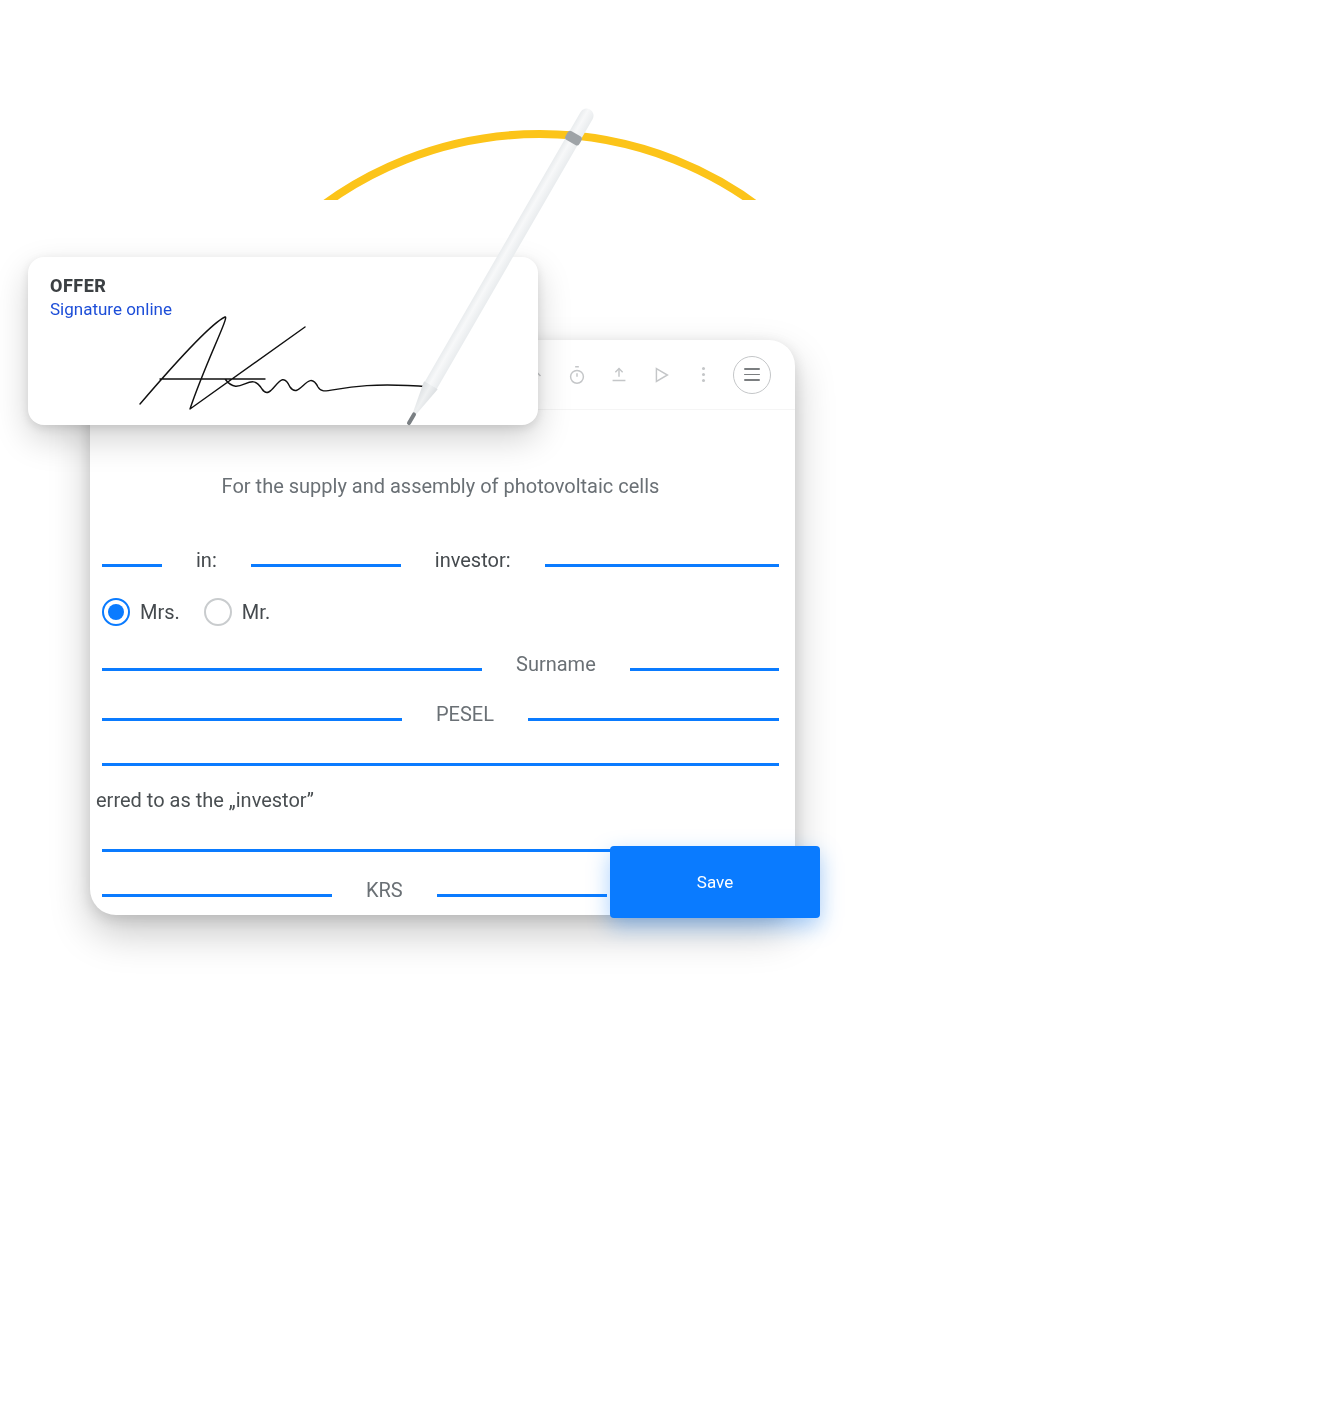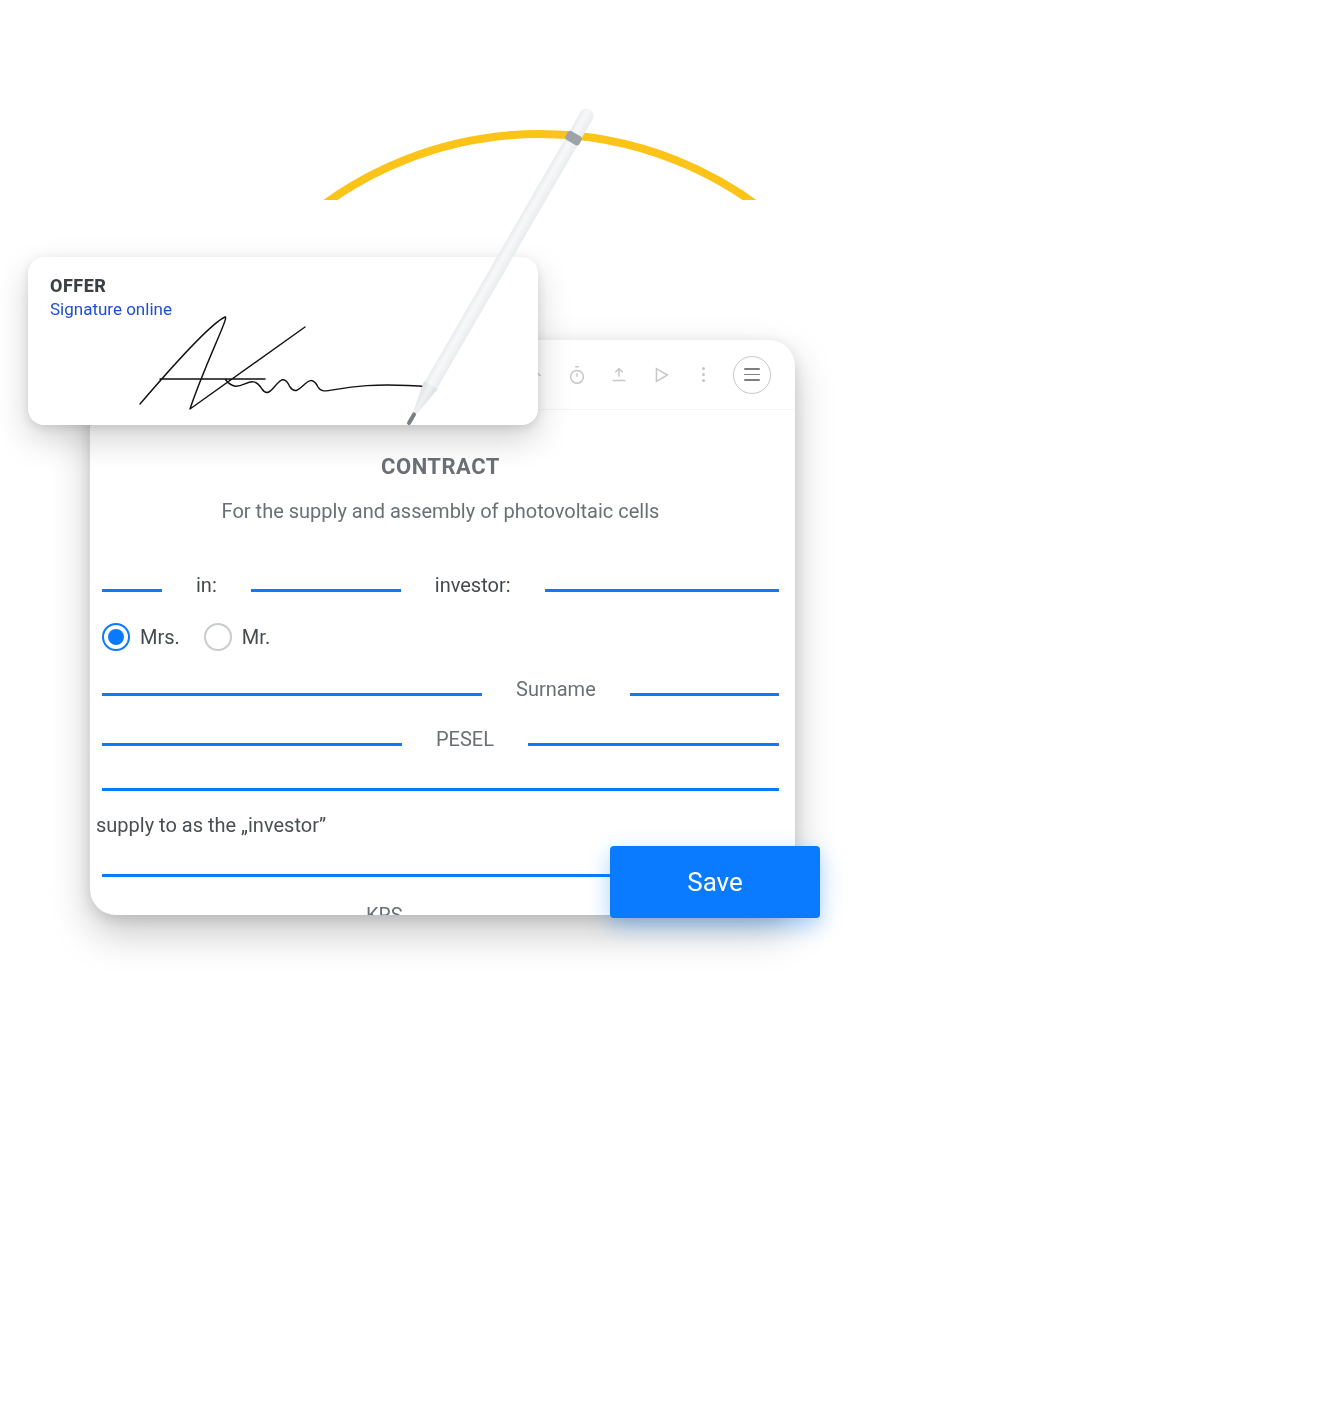--- a/index.html
+++ b/index.html
@@ -134,21 +134,21 @@
       color:#4a4f52; font-size:20px; padding: 22px 6px 0 0;
     }
 
     
     .save-btn {
       position: absolute;
       left: 610px; top: 846px;
       width: 210px; height: 72px;
       background: #0A7BFF;
       color: #fff;
-      font-size: 26px;
+      font-size: 17px;
       display:flex; align-items:center; justify-content:center;
       border-radius: 4px;
       box-shadow: 0 8px 22px rgba(10,123,255,0.35);
       cursor:pointer;
     }
 
     
     .offer-card {
       position: absolute;
       left: 28px; top: 257px;
@@ -237,21 +237,20 @@
       <div class="hamburger-circle">
         <div class="lines">
             <span></span>
             <span></span>
             <span></span>
           </div>
       </div>
     </div>
 
     <div class="doc-body">
-      <div class="doc-title">CONTRACT</div>
       <div class="doc-subtitle">For the supply and assembly of photovoltaic cells</div>
 
       <div class="row row-pad-top-lg">
         <div class="field" style="flex:0 0 60px"></div>
         <div class="label">in:</div>
         <div class="field" style="flex:0 0 150px"></div>
         <div class="label">investor:</div>
         <div class="field"></div>
       </div>
 
@@ -275,21 +274,21 @@
       <div class="row row-pad-top">
         <div class="field" style="flex:0 0 300px"></div>
         <div class="label label-grey">PESEL</div>
         <div class="field"></div>
       </div>
 
       <div class="row row-pad-top">
         <div class="field"></div>
       </div>
 
-      <div class="investor-line">supply to as the „investor”</div>
+      <div class="investor-line">erred to as the „investor”</div>
 
       <div class="row row-pad-top">
         <div class="field"></div>
       </div>
 
       <div class="row row-pad-top">
         <div class="field" style="flex:0 0 230px"></div>
         <div class="label label-grey">KRS</div>
         <div class="field" style="flex:0 0 170px"></div>
       </div>

